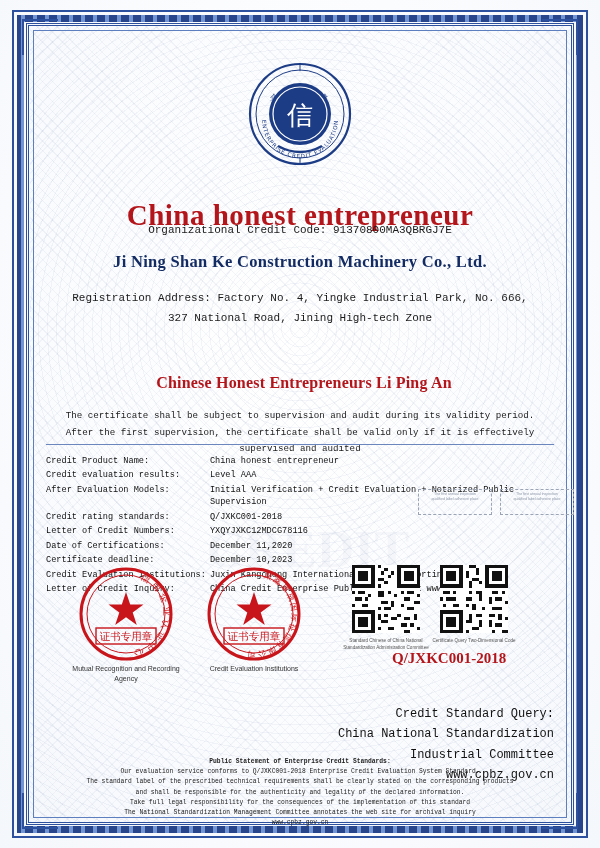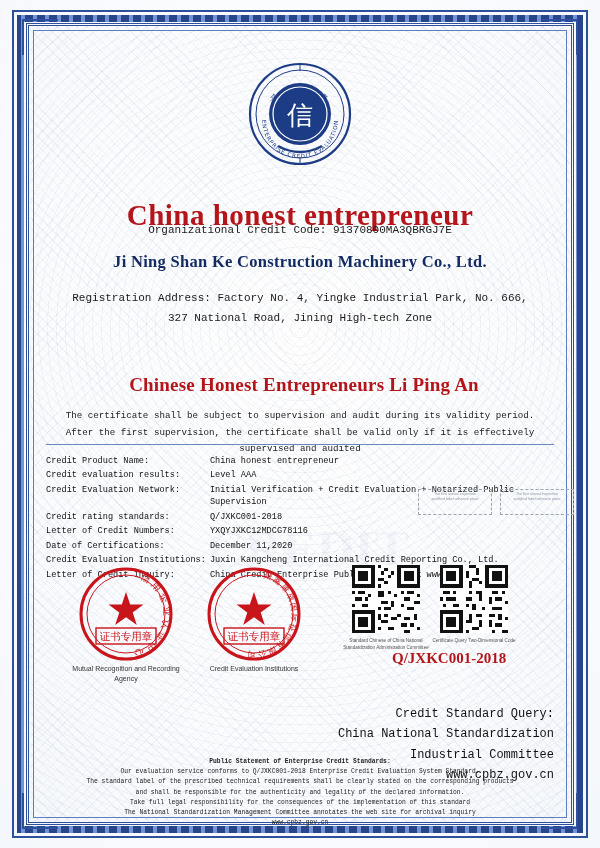--- a/index.html
+++ b/index.html
@@ -81,21 +81,21 @@
   .address{
     position:absolute;left:70px;right:70px;top:288px;text-align:center;
     font-family:"Liberation Mono",monospace;font-size:11px;color:#1a1a1a;line-height:1.85;
   }
   .statement{
     position:absolute;left:60px;right:60px;top:334px;text-align:center;
     font-size:12px;color:#102a5e;line-height:1.6;font-weight:bold;
   }
   .honor{
     position:absolute;left:0;right:0;top:374px;text-align:center;
-    color:#b3151a;font-size:19px;font-weight:bold;letter-spacing:.2px;margin-left:8px;
+    color:#b3151a;font-size:16px;font-weight:bold;letter-spacing:.2px;margin-left:8px;
   }
   .supervision{
     position:absolute;left:52px;right:52px;top:408px;text-align:center;
     font-family:"Liberation Mono",monospace;font-size:9.2px;color:#1a1a1a;line-height:1.8;
   }
   .rule{
     position:absolute;left:46px;right:46px;top:444px;height:1px;background:#6b86bd;
   }
 
   
@@ -220,34 +220,38 @@
       <tbody>
         <tr>
           <td class="k">Credit Product Name:</td>
           <td class="v">China honest entrepreneur</td>
         </tr>
         <tr>
           <td class="k">Credit evaluation results:</td>
           <td class="v">Level AAA</td>
         </tr>
         <tr>
-          <td class="k">Credit Evaluation Network:</td>
+          <td class="k">After Evaluation Models:</td>
           <td class="v">Initial Verification + Credit Evaluation + Notarized Public Supervision</td>
         </tr>
         <tr>
           <td class="k">Credit rating standards:</td>
           <td class="v">Q/JXKC001-2018</td>
         </tr>
         <tr>
           <td class="k">Letter of Credit Numbers:</td>
           <td class="v">YXQYJXKC12MDCG78116</td>
         </tr>
         <tr>
           <td class="k">Date of Certifications:</td>
           <td class="v">December 11,2020</td>
+        </tr>
+        <tr>
+          <td class="k">Certificate deadline:</td>
+          <td class="v">December 10,2023</td>
         </tr>
         <tr>
           <td class="k">Credit Evaluation Institutions:</td>
           <td class="v">Juxin Kangcheng International Credit Reporting Co., Ltd.</td>
         </tr>
         <tr>
           <td class="k">Letter of Credit Inquiry:</td>
           <td class="v">China Credit Enterprise Publicity Network www.bid315.cn</td>
         </tr>
       </tbody>

